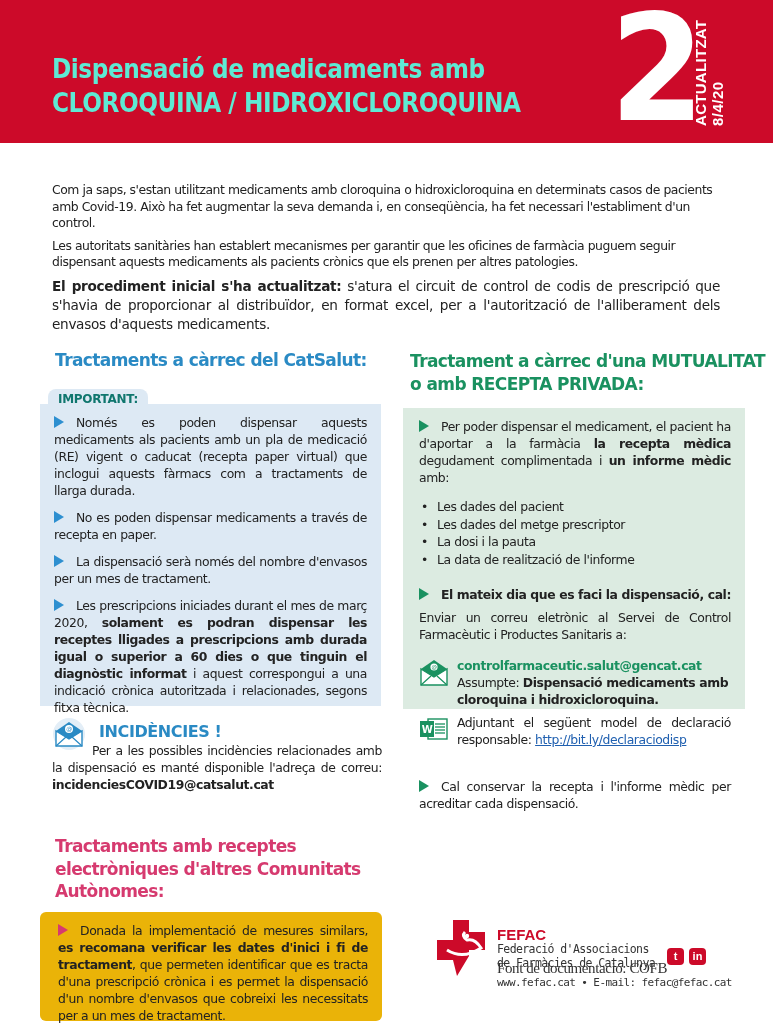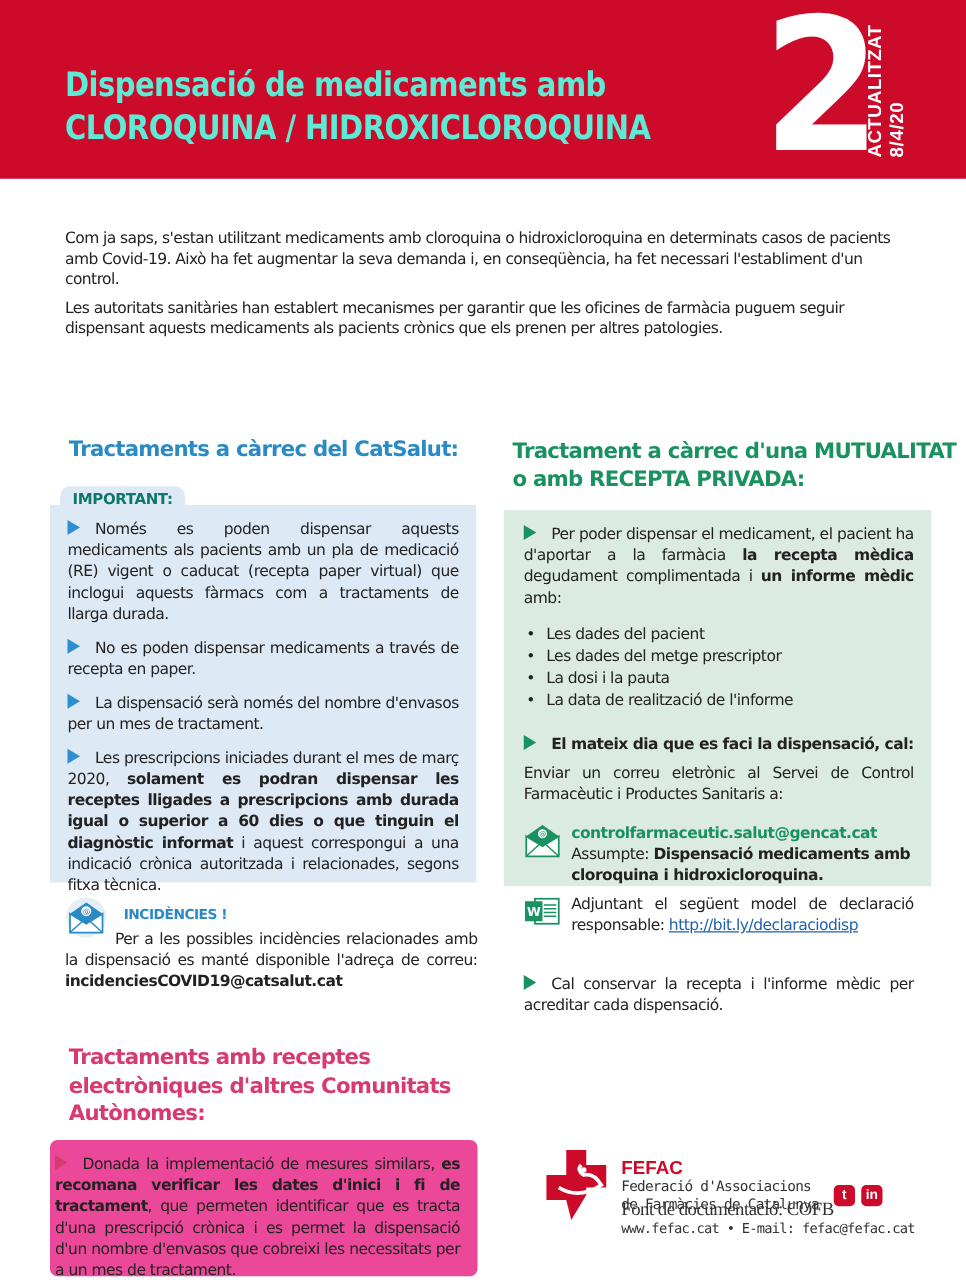--- a/index.html
+++ b/index.html
@@ -24,21 +24,21 @@
 
   
   .h-blue { position: absolute; left: 55px; top: 350px; color: #2a8ac4; font-family: "DejaVu Sans", sans-serif; font-weight: bold; font-size: 17px; letter-spacing: -0.6px; }
   .h-green { position: absolute; left: 410px; top: 350px; color: #1a9160; font-family: "DejaVu Sans", sans-serif; font-weight: bold; font-size: 17px; line-height: 23px; letter-spacing: -0.6px; }
   .h-pink { position: absolute; left: 55px; top: 835px; color: #d63a6f; font-family: "DejaVu Sans", sans-serif; font-weight: bold; font-size: 17px; line-height: 22.5px; letter-spacing: -0.6px; }
 
   
   .box { position: absolute; font-family: "DejaVu Sans", sans-serif; font-size: 12.4px; line-height: 17px; color: #222; letter-spacing: -0.4px; }
   .box.blue { left: 40px; top: 404px; width: 341px; height: 302px; background: #dde9f4; padding: 10px 14px 10px 14px; }
   .box.green { left: 403px; top: 408px; width: 342px; height: 301px; background: #dcebe1; padding: 10px 14px 21px 16px; }
-  .box.pink { left: 40px; top: 912px; width: 342px; height: 109px; background: #ec4899; padding: 10px 14px 10px 4px; border-radius: 6px; }
+  .box.pink { left: 40px; top: 912px; width: 342px; height: 109px; background: #eab308; padding: 10px 14px 10px 18px; border-radius: 6px; }
   .tab { position: absolute; font-family: "DejaVu Sans", sans-serif; font-weight: bold; font-size: 12px; color: #0f766e; padding: 3px 10px 0 10px; border-radius: 8px 8px 0 0; height: 20px; letter-spacing: -0.3px; }
   .tab.blue { left: 48px; top: 389px; background: #dde9f4; }
   .tab.green { left: 411px; top: 418px; background: #dcebe1; }
 
   .bullet { margin-bottom: 10px; text-align: justify; }
   .arrow { display: inline-block; width: 0; height: 0; border-top: 6px solid transparent; border-bottom: 6px solid transparent; margin-right: 12px; vertical-align: -1px; }
   .arrow.blue { border-left: 10px solid #2d8fd0; }
   .arrow.green { border-left: 10px solid #1a9160; }
   .arrow.pink { border-left: 10px solid #d63a6f; }
   b { font-weight: bold; }
@@ -47,21 +47,21 @@
   .dots li { position: relative; padding-left: 18px; line-height: 17.5px; }
   .dots li::before { content: "•"; position: absolute; left: 2px; top: 0; }
 
   .email-row { display: flex; margin-top: 14px; }
   .email-row .ico { width: 38px; flex: none; }
   .green-link { color: #1a9160; font-weight: bold; }
   .blue-link { color: #2060b0; text-decoration: underline; }
 
   
   .incid { position: absolute; left: 52px; top: 717px; width: 330px; font-family: "DejaVu Sans", sans-serif; font-size: 12.4px; line-height: 17px; color: #222; letter-spacing: -0.4px; }
-  .incid .inc-title { position: absolute; left: 47px; top: 6px; color: #2a8ac4; font-weight: bold; font-size: 11px; text-align: center; }
+  .incid .inc-title { position: absolute; left: 47px; top: 6px; color: #2a8ac4; font-weight: bold; font-size: 16px; text-align: center; }
   .incid .inc-ico { position: absolute; left: 0; top: 0; }
   .incid .inc-text { padding-top: 25px; text-indent: 40px; text-align: justify; }
 
   
   .logo { position: absolute; left: 437px; top: 920px; }
   .fefac-name { position: absolute; left: 497px; top: 926px; color: #cc0a29; font-family: "Liberation Sans", sans-serif; font-weight: bold; font-size: 15px; }
   .fefac-full { position: absolute; left: 497px; top: 942px; color: #333; font-family: "DejaVu Sans Mono", monospace; font-size: 11.5px; line-height: 14px; letter-spacing: -0.6px; }
   .social { position: absolute; left: 667px; top: 948px; display: flex; gap: 5px; }
   .social span { width: 17px; height: 17px; background: #cc0a29; border-radius: 4px; color: #fff; font-family: "Liberation Sans", sans-serif; font-weight: bold; font-size: 11px; text-align: center; line-height: 17px; }
   .contact { position: absolute; left: 497px; top: 976px; color: #333; font-family: "DejaVu Sans Mono", monospace; font-size: 11px; letter-spacing: -0.6px; }
@@ -78,20 +78,21 @@
   <div class="big-num">2</div>
   <div class="updated">
     <span class="u1">ACTUALITZAT</span>
     <span class="u2">8/4/20</span>
   </div>
 </div>
 
 <div class="intro">
   <p>Com ja saps, s'estan utilitzant medicaments amb cloroquina o hidroxicloroquina en determinats casos de pacients amb Covid-19. Això ha fet augmentar la seva demanda i, en conseqüència, ha fet necessari l'establiment d'un control.</p>
   <p>Les autoritats sanitàries han establert mecanismes per garantir que les oficines de farmàcia puguem seguir dispensant aquests medicaments als pacients crònics que els prenen per altres patologies.</p>
+  <p class="p3"><b>El procediment inicial s'ha actualitzat:</b><span> s'atura el circuit de control de codis de prescripció que s'havia de proporcionar al distribuïdor, en format excel, per a l'autorització de l'alliberament dels envasos d'aquests medicaments.</span></p>
 </div>
 
 <div class="h-blue">Tractaments a càrrec del CatSalut:</div>
 <div class="tab blue">IMPORTANT:</div>
 <div class="box blue">
   <p class="bullet"><span class="arrow blue"></span><span>Només es poden dispensar aquests medicaments als pacients amb un pla de medicació (RE) vigent o caducat (recepta paper virtual) que inclogui aquests fàrmacs com a tractaments de llarga durada.</span></p>
   <p class="bullet"><span class="arrow blue"></span><span>No es poden dispensar medicaments a través de recepta en paper.</span></p>
   <p class="bullet"><span class="arrow blue"></span><span>La dispensació serà només del nombre d'envasos per un mes de tractament.</span></p>
   <p class="bullet"><span class="arrow blue"></span><span>Les prescripcions iniciades durant el mes de març 2020, </span><b>solament es podran dispensar les receptes lligades a prescripcions amb durada igual o superior a 60 dies o que tinguin el diagnòstic informat</b><span> i aquest correspongui a una indicació crònica autoritzada i relacionades, segons fitxa tècnica.</span></p>
 </div>

